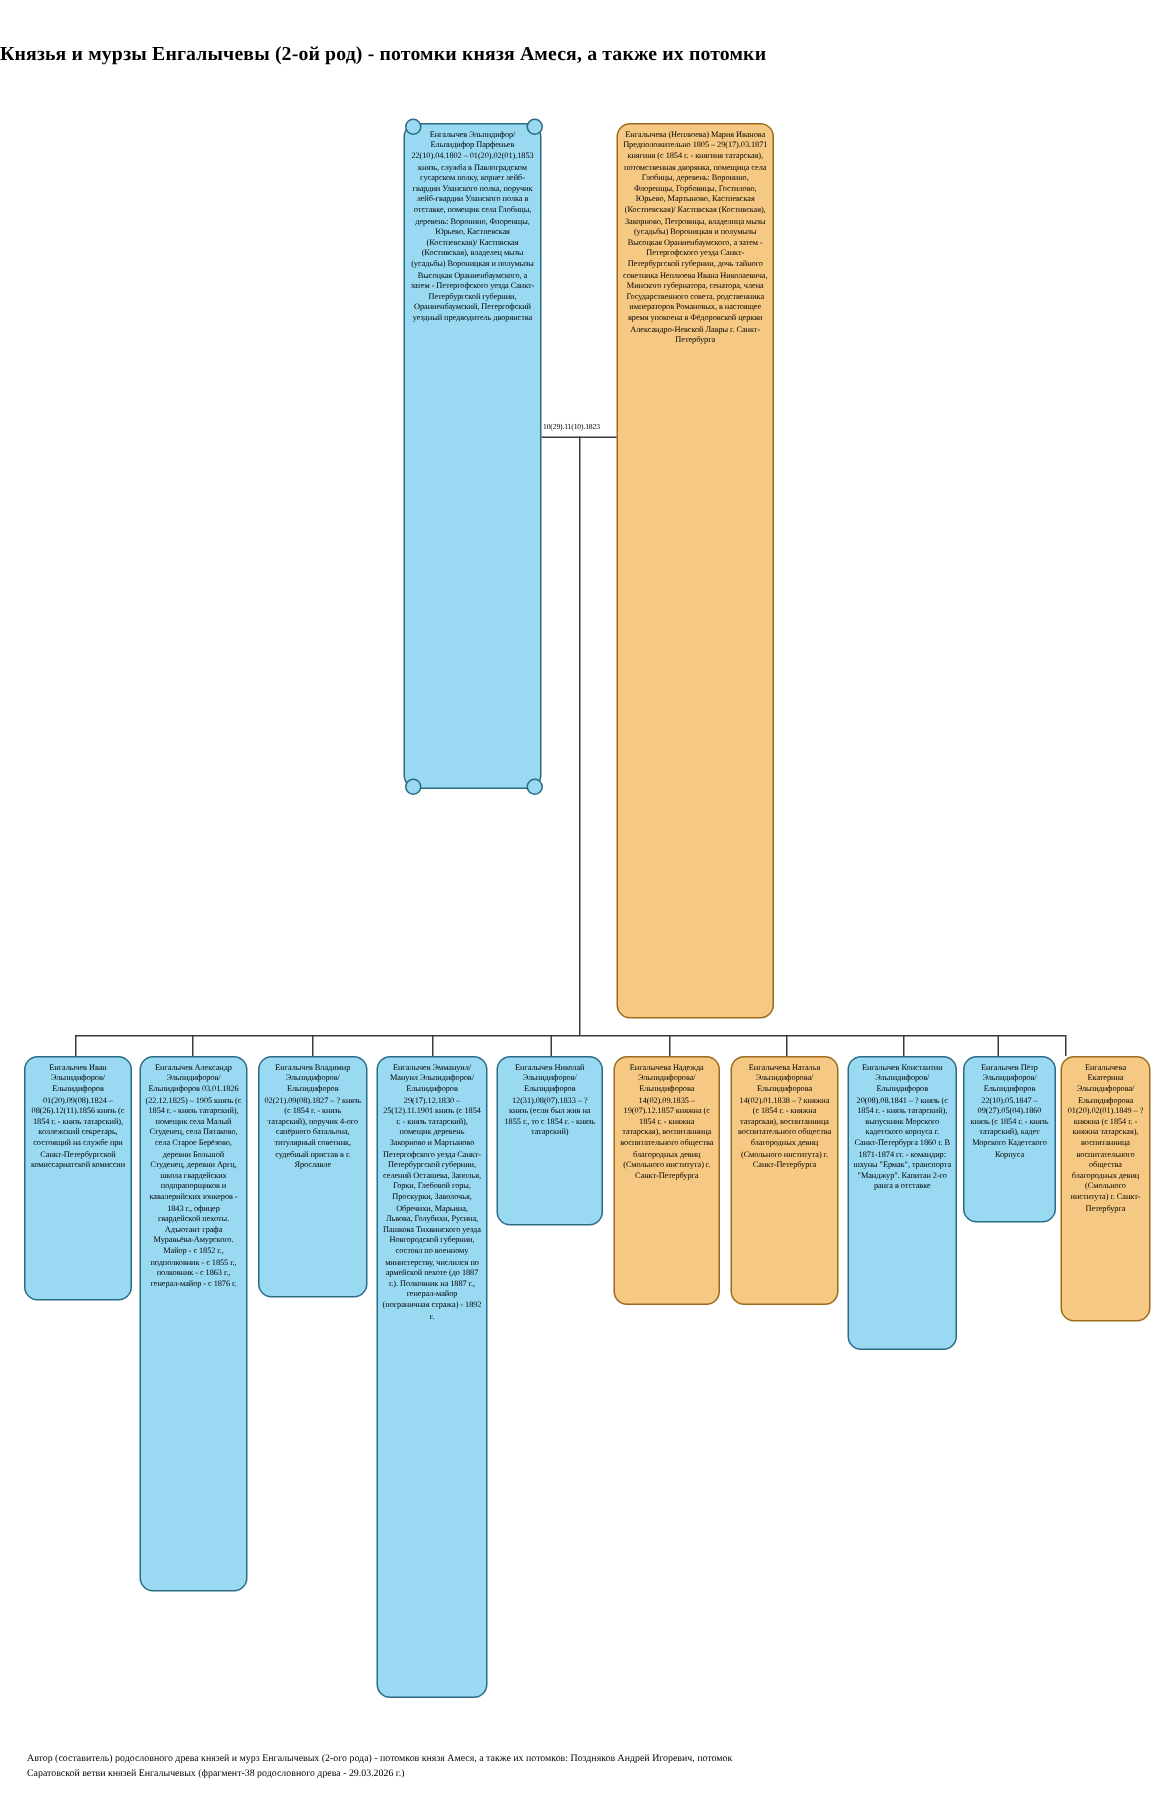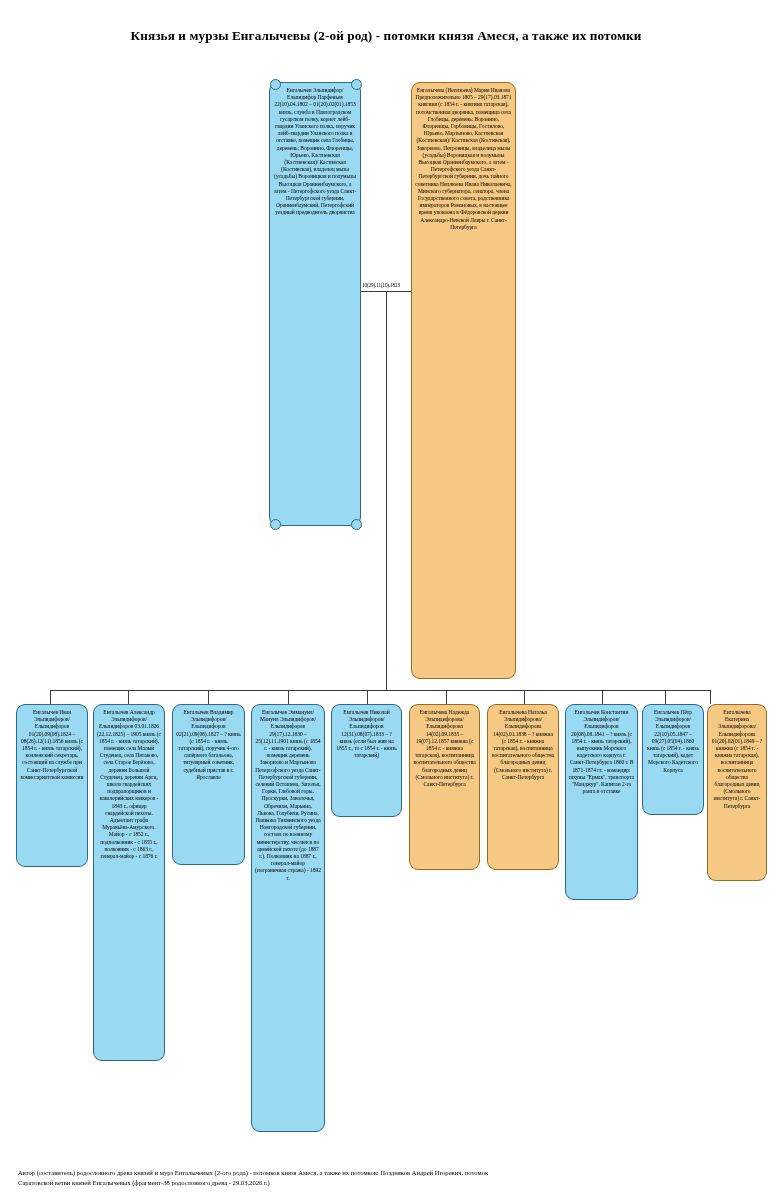--- a/index.html
+++ b/index.html
@@ -21,21 +21,21 @@
     width: 772px;
     height: 1200px;
   }
 
   
   .title {
     position: absolute;
     top: 28px;
     left: 0;
     width: 772px;
-    text-align: center;
+    text-align: left;
     font-size: 13.2px;
     font-weight: bold;
     letter-spacing: 0.1px;
     line-height: 1.2;
   }
 
   
   .ln {
     position: absolute;
     background: #3a3a3a;

